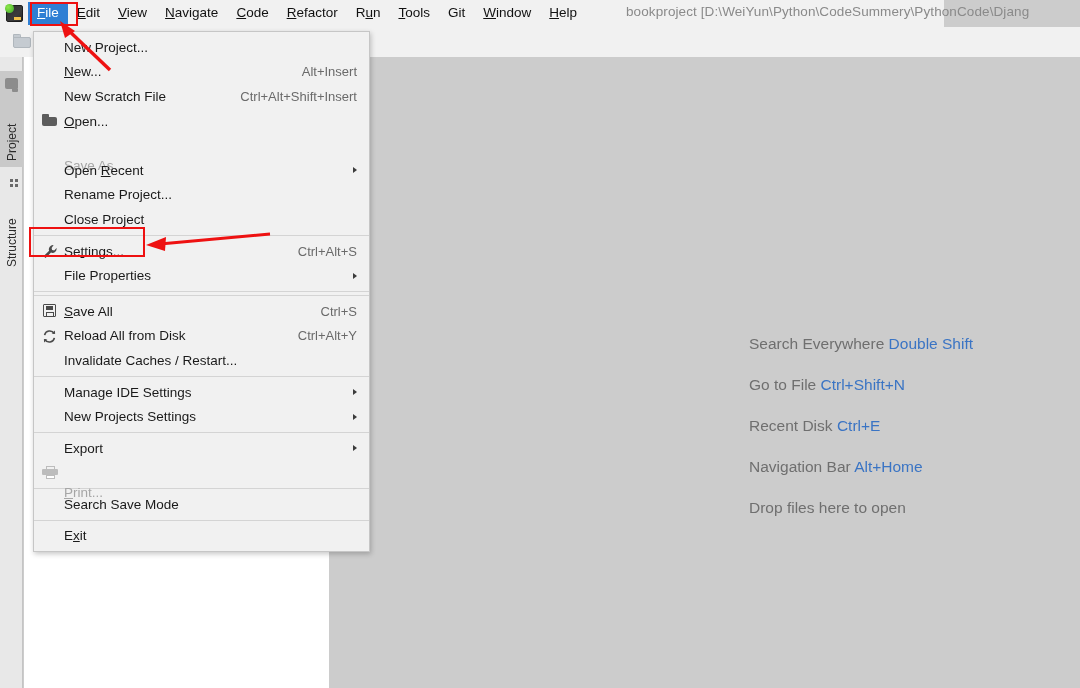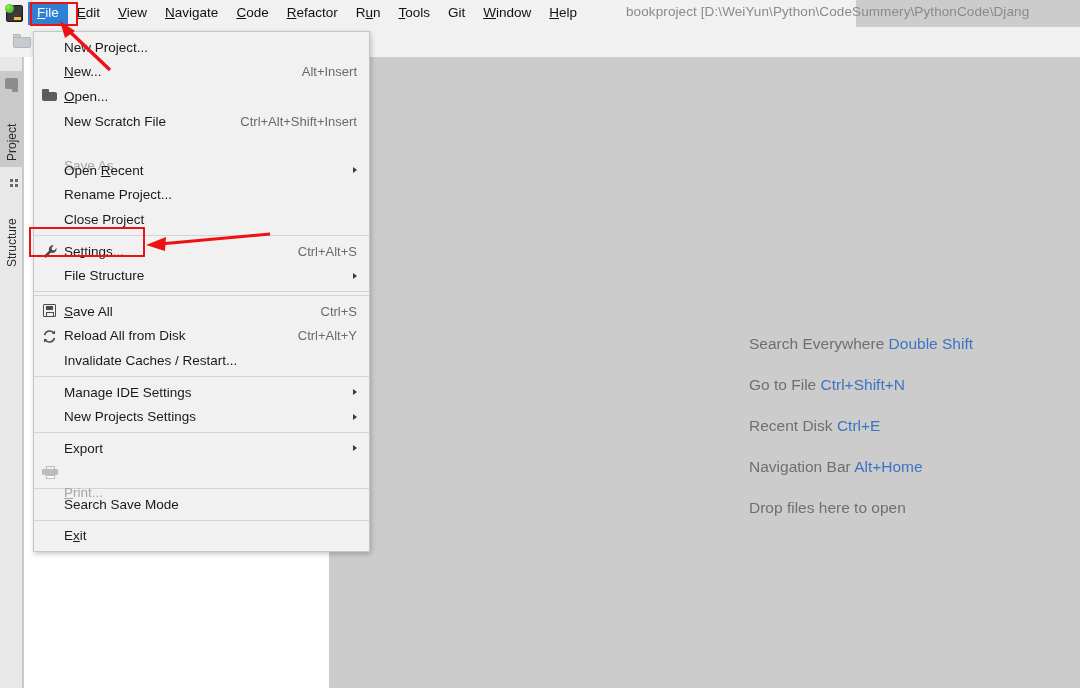--- a/index.html
+++ b/index.html
@@ -9,21 +9,21 @@
     background:#cccccc;
     font-family:"Liberation Sans", sans-serif;
     font-size:13.5px;
     color:#1a1a1a;
     overflow:hidden;
     position:relative;
   }
 
   
   #titlebar {
-    position:absolute; left:0; top:0; width:856px; height:27px;
+    position:absolute; left:0; top:0; width:944px; height:27px;
     background:#f1f1f1;
     display:flex; align-items:center;
   }
   #app-logo {
     width:17px; height:17px; margin-left:6px; margin-right:5px;
     border-radius:2px;
     background:linear-gradient(135deg,#2d2d2d 0%,#3c3c3c 60%,#2a2a2a 100%);
     position:relative; flex:none;
     border:1px solid #1d1d1d;
   }
@@ -271,29 +271,29 @@
 
 <div id="file-menu">
     <div class="mi">
       <span class="label">New Project...</span>
     </div>
     <div class="mi">
       <span class="label"><span class="mn">N</span>ew...</span>
       <span class="accel">Alt+Insert</span>
     </div>
     <div class="mi">
+      <span class="label">New Scratch File</span>
+      <span class="accel">Ctrl+Alt+Shift+Insert</span>
+    </div>
+    <div class="mi">
       <span class="mi-icon ic-folder">
         <span class="t"></span>
         <span class="b"></span>
       </span>
       <span class="label"><span class="mn">O</span>pen...</span>
-    </div>
-    <div class="mi">
-      <span class="label">New Scratch File</span>
-      <span class="accel">Ctrl+Alt+Shift+Insert</span>
     </div>
     <div class="mi disabled">
       <span class="label">Save As...</span>
     </div>
     <div class="mi">
       <span class="label">Open <span class="mn">R</span>ecent</span>
       <span class="arrow"></span>
     </div>
     <div class="mi">
       <span class="label">Rename Project...</span>
@@ -305,21 +305,21 @@
     <div class="mi">
       <span class="mi-icon ic-wrench">
         <svg width="16" height="15" viewBox="0 0 16 15">
           <path d="M11.6 1.1a4.2 4.2 0 0 0-4.5 5.6L1.6 12.2l1.9 1.9 5.5-5.5a4.2 4.2 0 0 0 5.6-4.5l-2.4 2.4-2.1-.5-.5-2.1z" fill="#4a4a4a"></path>
         </svg>
       </span>
       <span class="label">Se<span class="mn">t</span>tings...</span>
       <span class="accel">Ctrl+Alt+S</span>
     </div>
     <div class="mi">
-      <span class="label">File Structure</span>
+      <span class="label">File Properties</span>
       <span class="arrow"></span>
     </div>
     <div class="sep"></div>
     <div class="sep"></div>
     <div class="mi">
       <span class="mi-icon ic-save">
         <span class="o"></span>
         <span class="i1"></span>
         <span class="i2"></span>
       </span>

